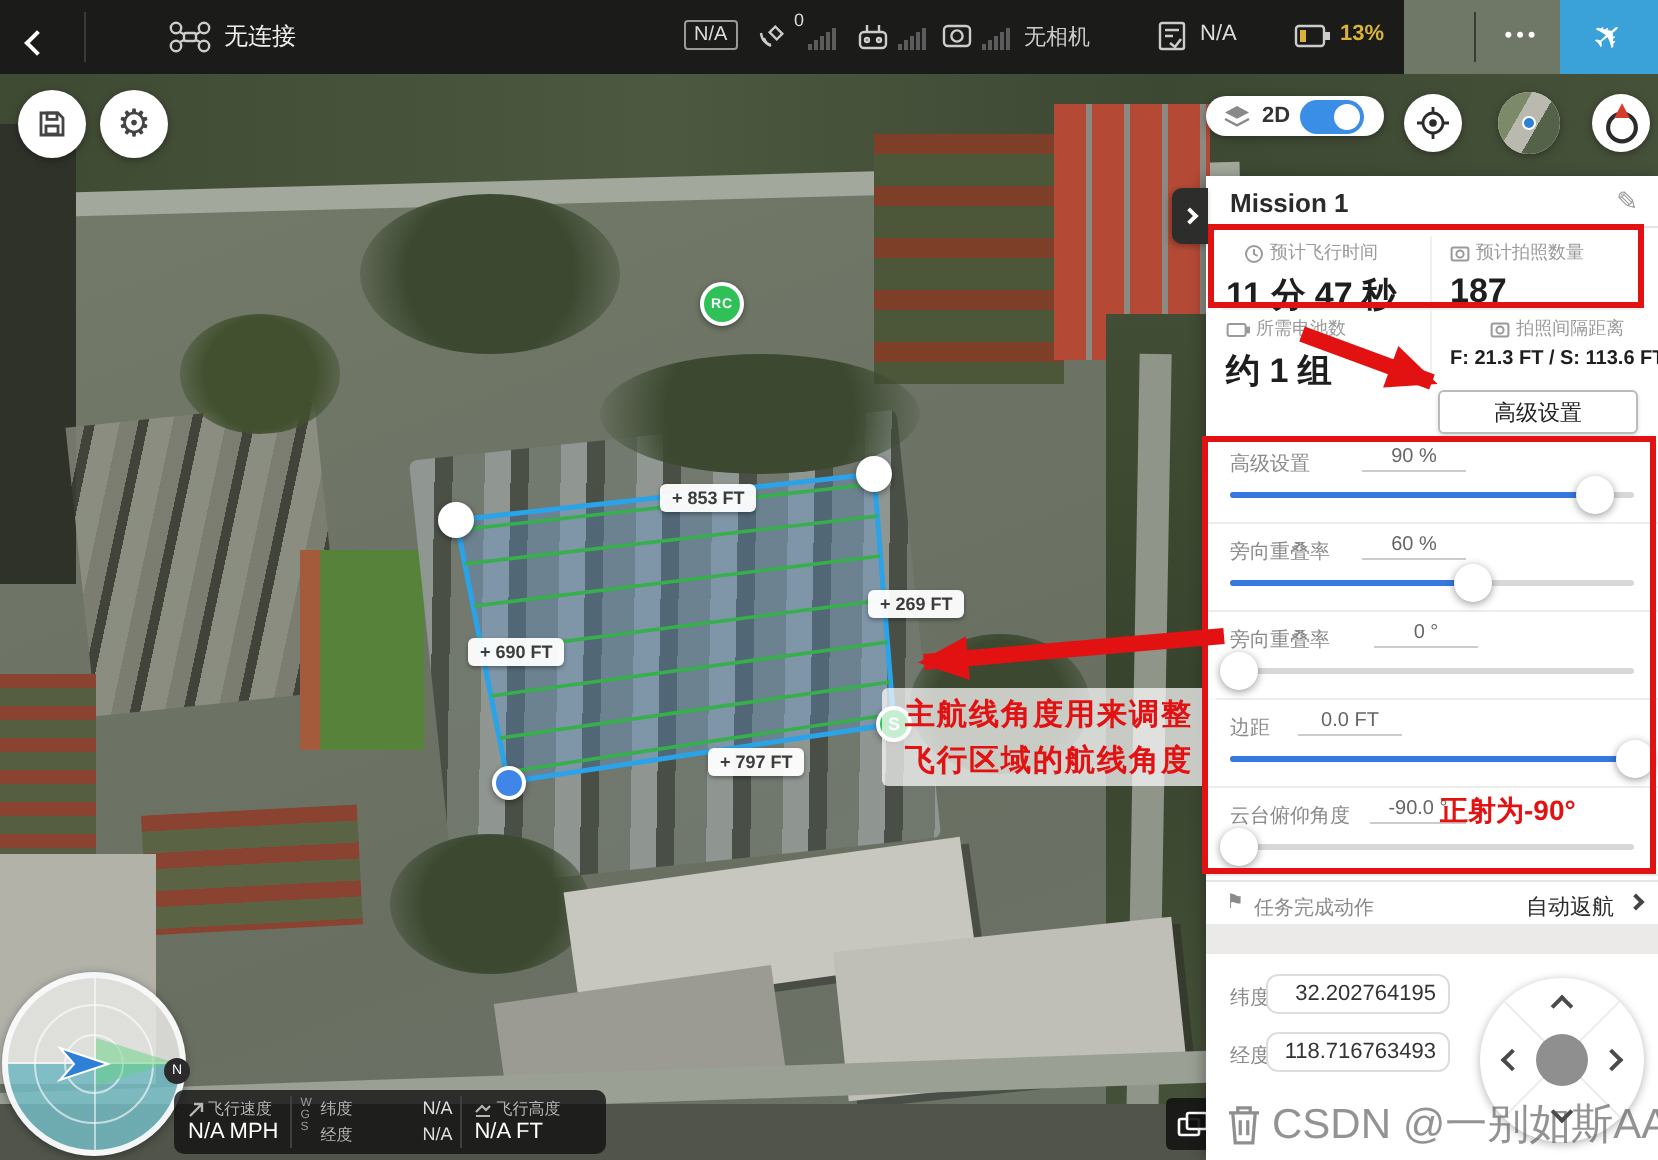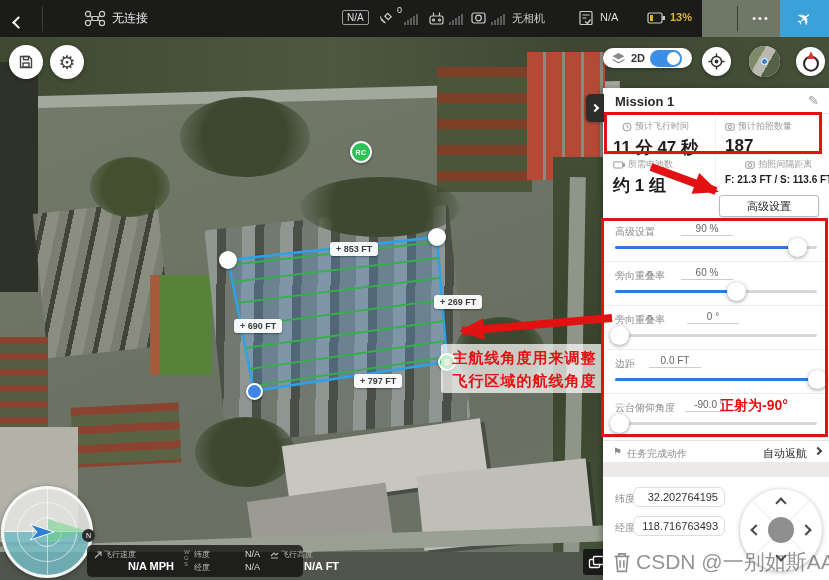--- a/index.html
+++ b/index.html
@@ -64,21 +64,21 @@
   .wedge{position:absolute;left:44px;top:30px;width:0;height:0;border-left:38px solid rgba(100,210,130,0.5);
          border-top:12px solid transparent;border-bottom:12px solid transparent;}
   .nbadge{position:absolute;left:78px;top:40px;width:13px;height:13px;border-radius:50%;background:#2b2b2b;
           color:#fff;font-size:7px;display:flex;align-items:center;justify-content:center;}
 
   
   .telembar{position:absolute;left:87px;top:545px;width:216px;height:32px;z-index:10;border-radius:5px;
             background:rgba(18,18,16,0.8);display:flex;align-items:stretch;color:#fff;}
   .telembar .sep{width:1px;background:#3f3f3f;margin:3px 0;}
   .tl-lab{font-size:8px;color:#b5b5b5;white-space:nowrap;}
-  .tl-val{font-size:11px;font-weight:bold;color:#fff;white-space:nowrap;margin-left:34px;}
+  .tl-val{font-size:11px;font-weight:normal;color:#fff;white-space:nowrap;}
   .wgs{font-size:6px;line-height:6px;color:#9a9a9a;width:7px;word-break:break-all;margin:4px 1px 0 4px;}
 
   .mapstylebtn{position:absolute;left:583px;top:549px;width:26px;height:26px;border-radius:3px;z-index:10;
                background:rgba(15,15,15,0.82);display:flex;align-items:center;justify-content:center;}
 
   
   .panel{position:absolute;left:603px;top:88px;width:226px;height:492px;background:#fff;z-index:20;
          box-shadow:-2px 0 6px rgba(0,0,0,0.25);font-size:10px;color:#333;}
   .p-abs{position:absolute;}
   .p-header{position:absolute;left:0;top:0;width:100%;height:26px;border-bottom:1px solid #e5e5e5;}

